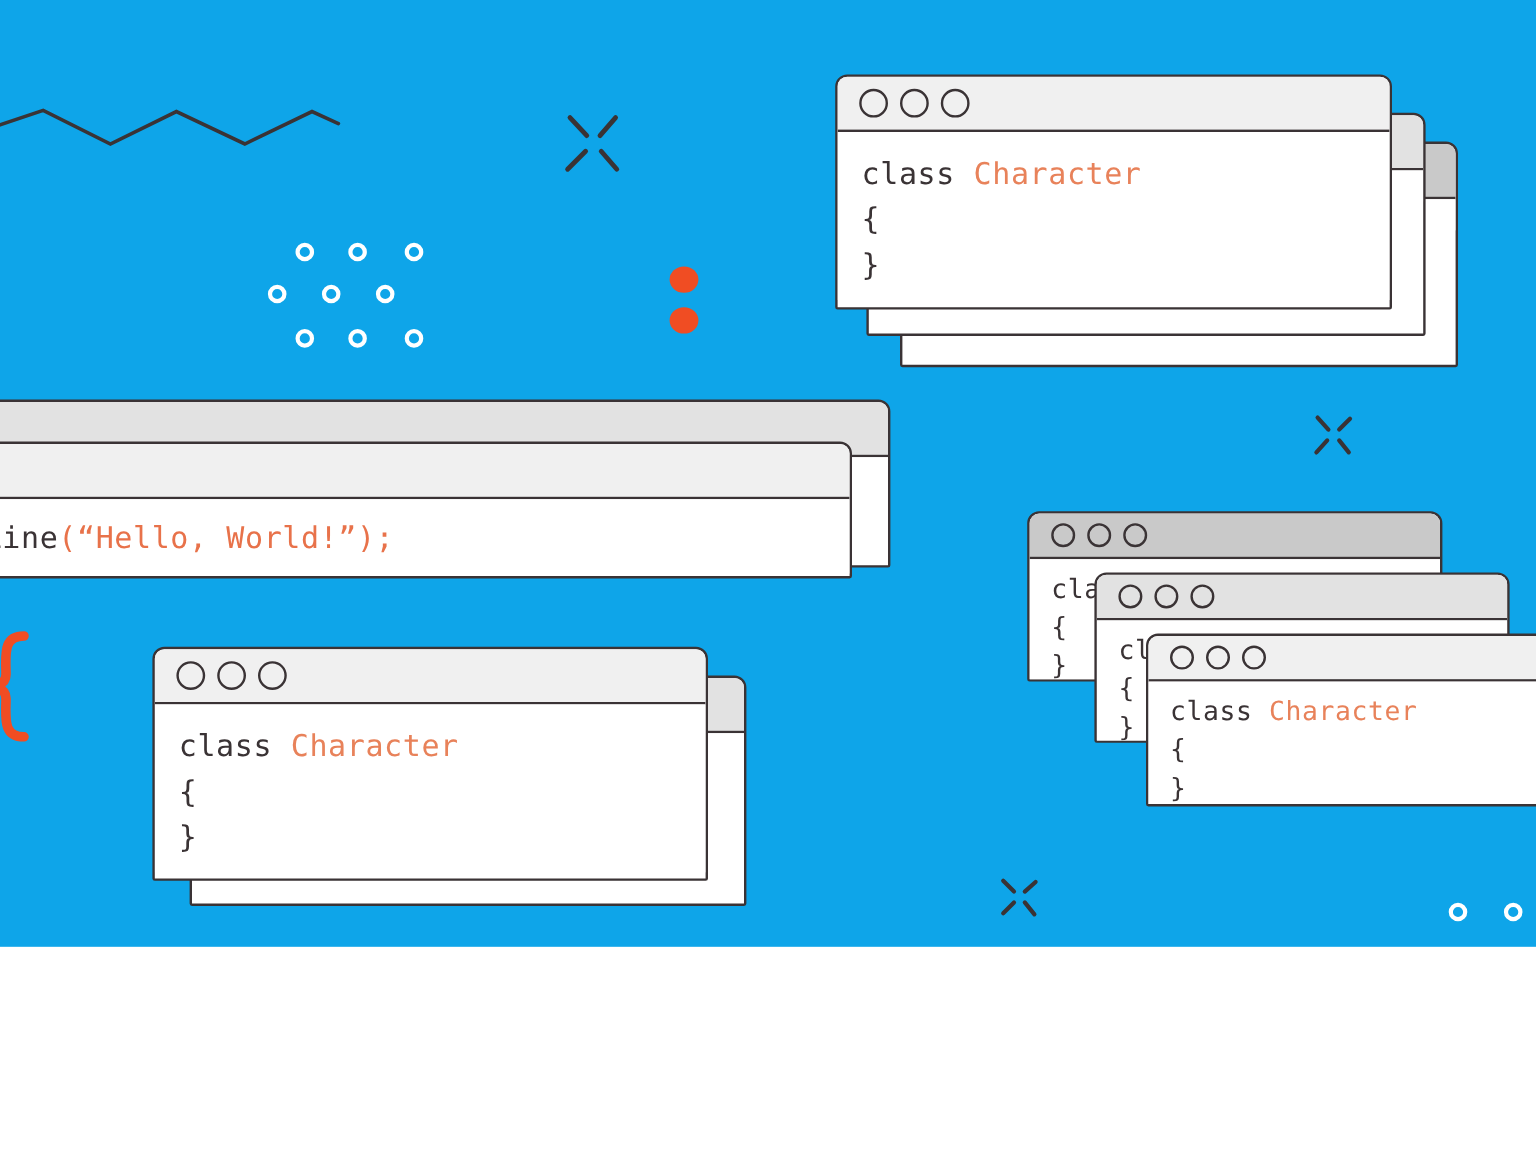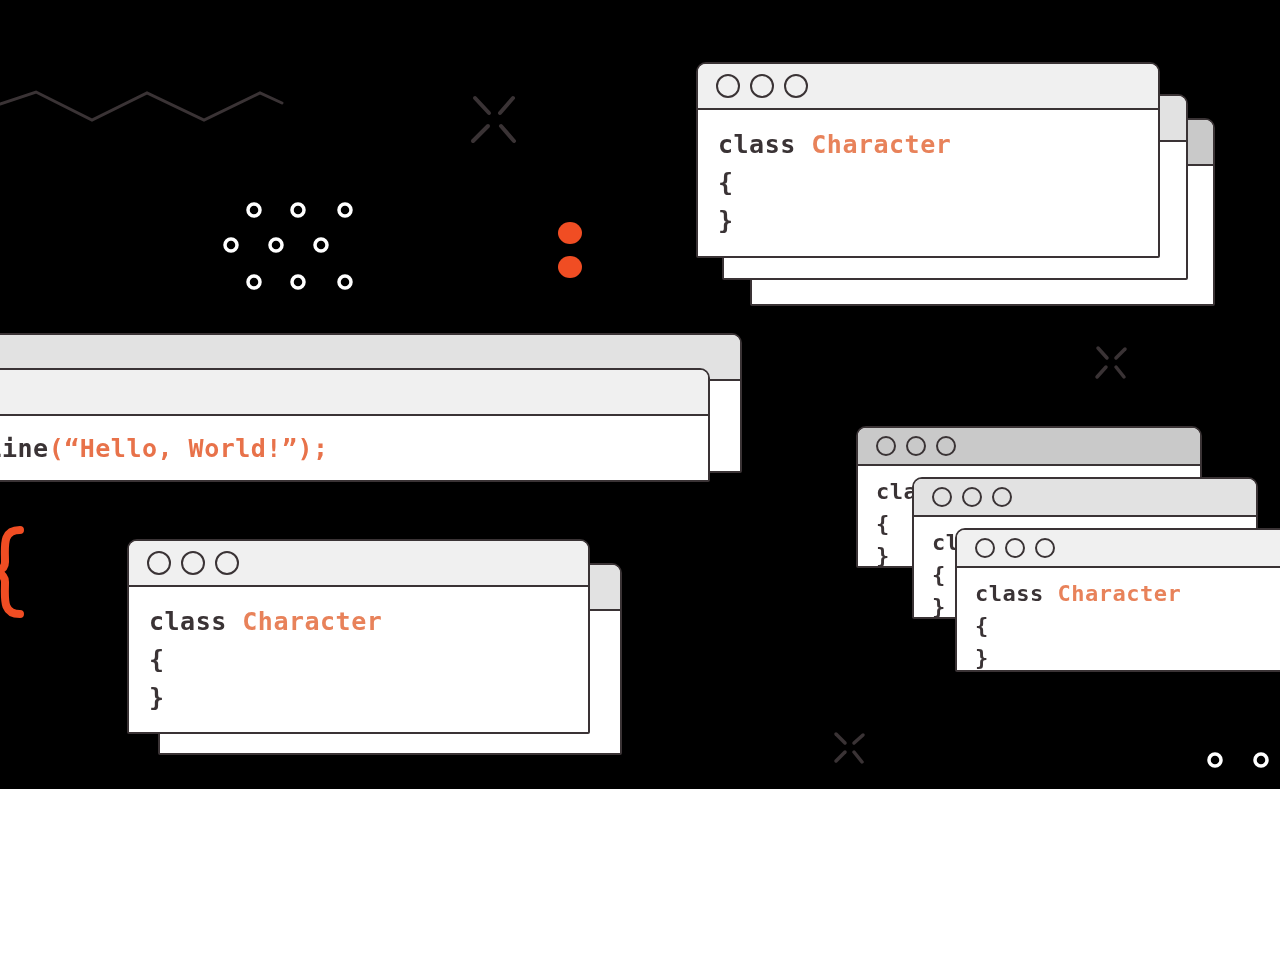--- a/index.html
+++ b/index.html
@@ -10,23 +10,22 @@
   body {
     width: 1280px;
     height: 960px;
     overflow: hidden;
     font-family: "Liberation Sans", sans-serif;
   }
   #stage {
     position: relative;
     width: 1280px;
     height: 789px;
-    background: #000000;
+    background: #0ea5e9;
     overflow: hidden;
-    font-weight: bold;
   }
 
   
   .deco-layer {
     position: absolute;
     left: 0; top: 0;
     width: 1280px; height: 960px;
     pointer-events: none;
   }
 

